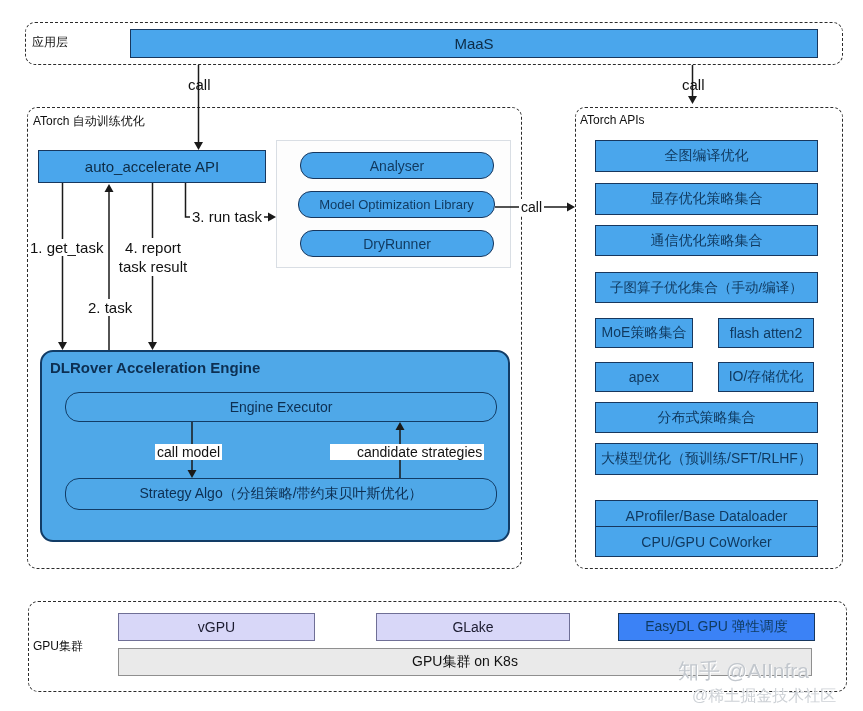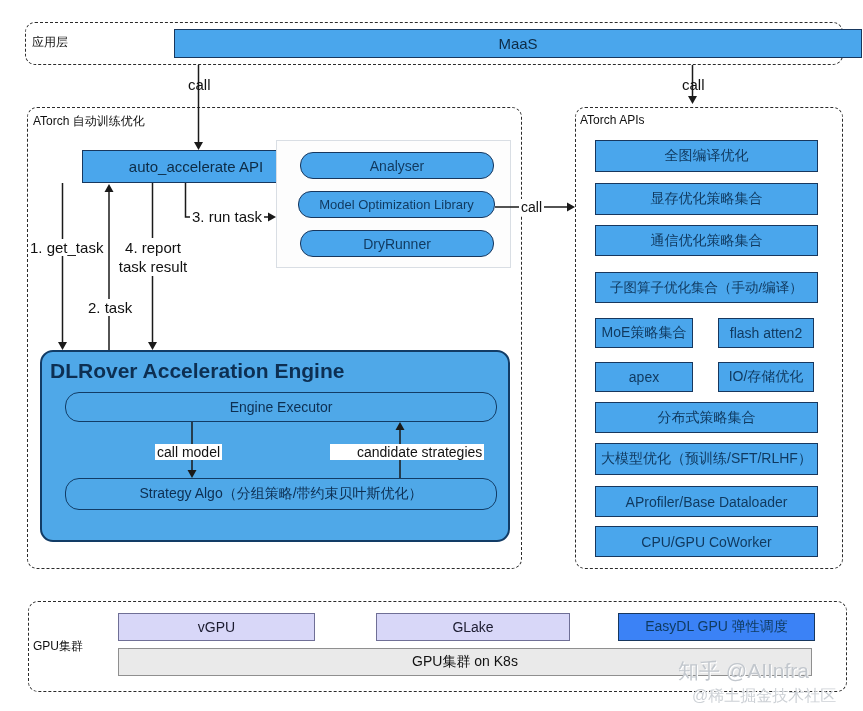--- a/index.html
+++ b/index.html
@@ -8,27 +8,27 @@
     font-family:"Liberation Sans", sans-serif; color:#111; overflow:hidden;
   }
   .abs { position:absolute; box-sizing:border-box; }
   .dashed { border:1.6px dashed #2b2b2b; border-radius:10px; z-index:1; }
   .panel-title { font-size:12px; color:#101010; z-index:2; white-space:nowrap; }
   .bluebox {
     background:#4aa6ec; border:1.4px solid #17375e; color:#10395f;
     display:flex; align-items:center; justify-content:center;
     font-size:14px; z-index:2; white-space:nowrap;
   }
-  .bigtext { font-size:15px; color:#0d2b45;margin-left:44px; }
+  .bigtext { font-size:15px; color:#0d2b45; }
   .pill { border-radius:13px; }
   .innerpanel { background:#fdfdfd; border:1px solid #d9dee4; z-index:2; }
   .engine {
     background:#4fa8e8; border:2.5px solid #123c66; border-radius:13px; z-index:2;
   }
-  .engine-title { font-size:21px; font-weight:bold; color:#0d2f52; z-index:3; white-space:nowrap; }
+  .engine-title { font-size:15px; font-weight:bold; color:#0d2f52; z-index:3; white-space:nowrap; }
   .engine-pill {
     background:transparent; border:1.4px solid #123c66; border-radius:14px;
     display:flex; align-items:center; justify-content:center;
     color:#0d2f52; font-size:14px; z-index:3; white-space:nowrap;
   }
   .lavbox {
     background:#d8d7f8; border:1px solid #6f6f96; color:#1c1c30;
     display:flex; align-items:center; justify-content:center; font-size:14px; z-index:2;
   }
   .easybox {
@@ -141,21 +141,21 @@
   <div class="abs bluebox" style="left:595px; top:140px; width:223px; height:32px;">全图编译优化</div>
   <div class="abs bluebox" style="left:595px; top:183px; width:223px; height:32px;">显存优化策略集合</div>
   <div class="abs bluebox" style="left:595px; top:225px; width:223px; height:31px;">通信优化策略集合</div>
   <div class="abs bluebox" style="left:595px; top:272px; width:223px; height:31px; font-size:13.5px;">子图算子优化集合（手动/编译）</div>
   <div class="abs bluebox" style="left:595px; top:318px; width:98px; height:30px;">MoE策略集合</div>
   <div class="abs bluebox" style="left:718px; top:318px; width:96px; height:30px;">flash atten2</div>
   <div class="abs bluebox" style="left:595px; top:362px; width:98px; height:30px;">apex</div>
   <div class="abs bluebox" style="left:718px; top:362px; width:96px; height:30px;">IO/存储优化</div>
   <div class="abs bluebox" style="left:595px; top:402px; width:223px; height:31px;">分布式策略集合</div>
   <div class="abs bluebox" style="left:595px; top:443px; width:223px; height:32px;">大模型优化（预训练/SFT/RLHF）</div>
-  <div class="abs bluebox" style="left:595px; top:486px; width:223px; height:31px;">AProfiler/Base Dataloader</div>
+  <div class="abs bluebox" style="left:595px; top:500px; width:223px; height:31px;">AProfiler/Base Dataloader</div>
   <div class="abs bluebox" style="left:595px; top:526px; width:223px; height:31px;">CPU/GPU CoWorker</div>
 
   <div class="abs dashed" style="left:28px; top:601px; width:819px; height:91px;"></div>
   <div class="abs panel-title" style="left:33px; top:638px;">GPU集群</div>
   <div class="abs lavbox" style="left:118px; top:613px; width:197px; height:28px;">vGPU</div>
   <div class="abs lavbox" style="left:376px; top:613px; width:194px; height:28px;">GLake</div>
   <div class="abs easybox" style="left:618px; top:613px; width:197px; height:28px;">EasyDL GPU 弹性调度</div>
   <div class="abs graybar" style="left:118px; top:648px; width:694px; height:28px;">GPU集群 on K8s</div>
 
   <div class="abs watermark1" style="left:678px; top:657px;">知乎 @AIInfra</div>

